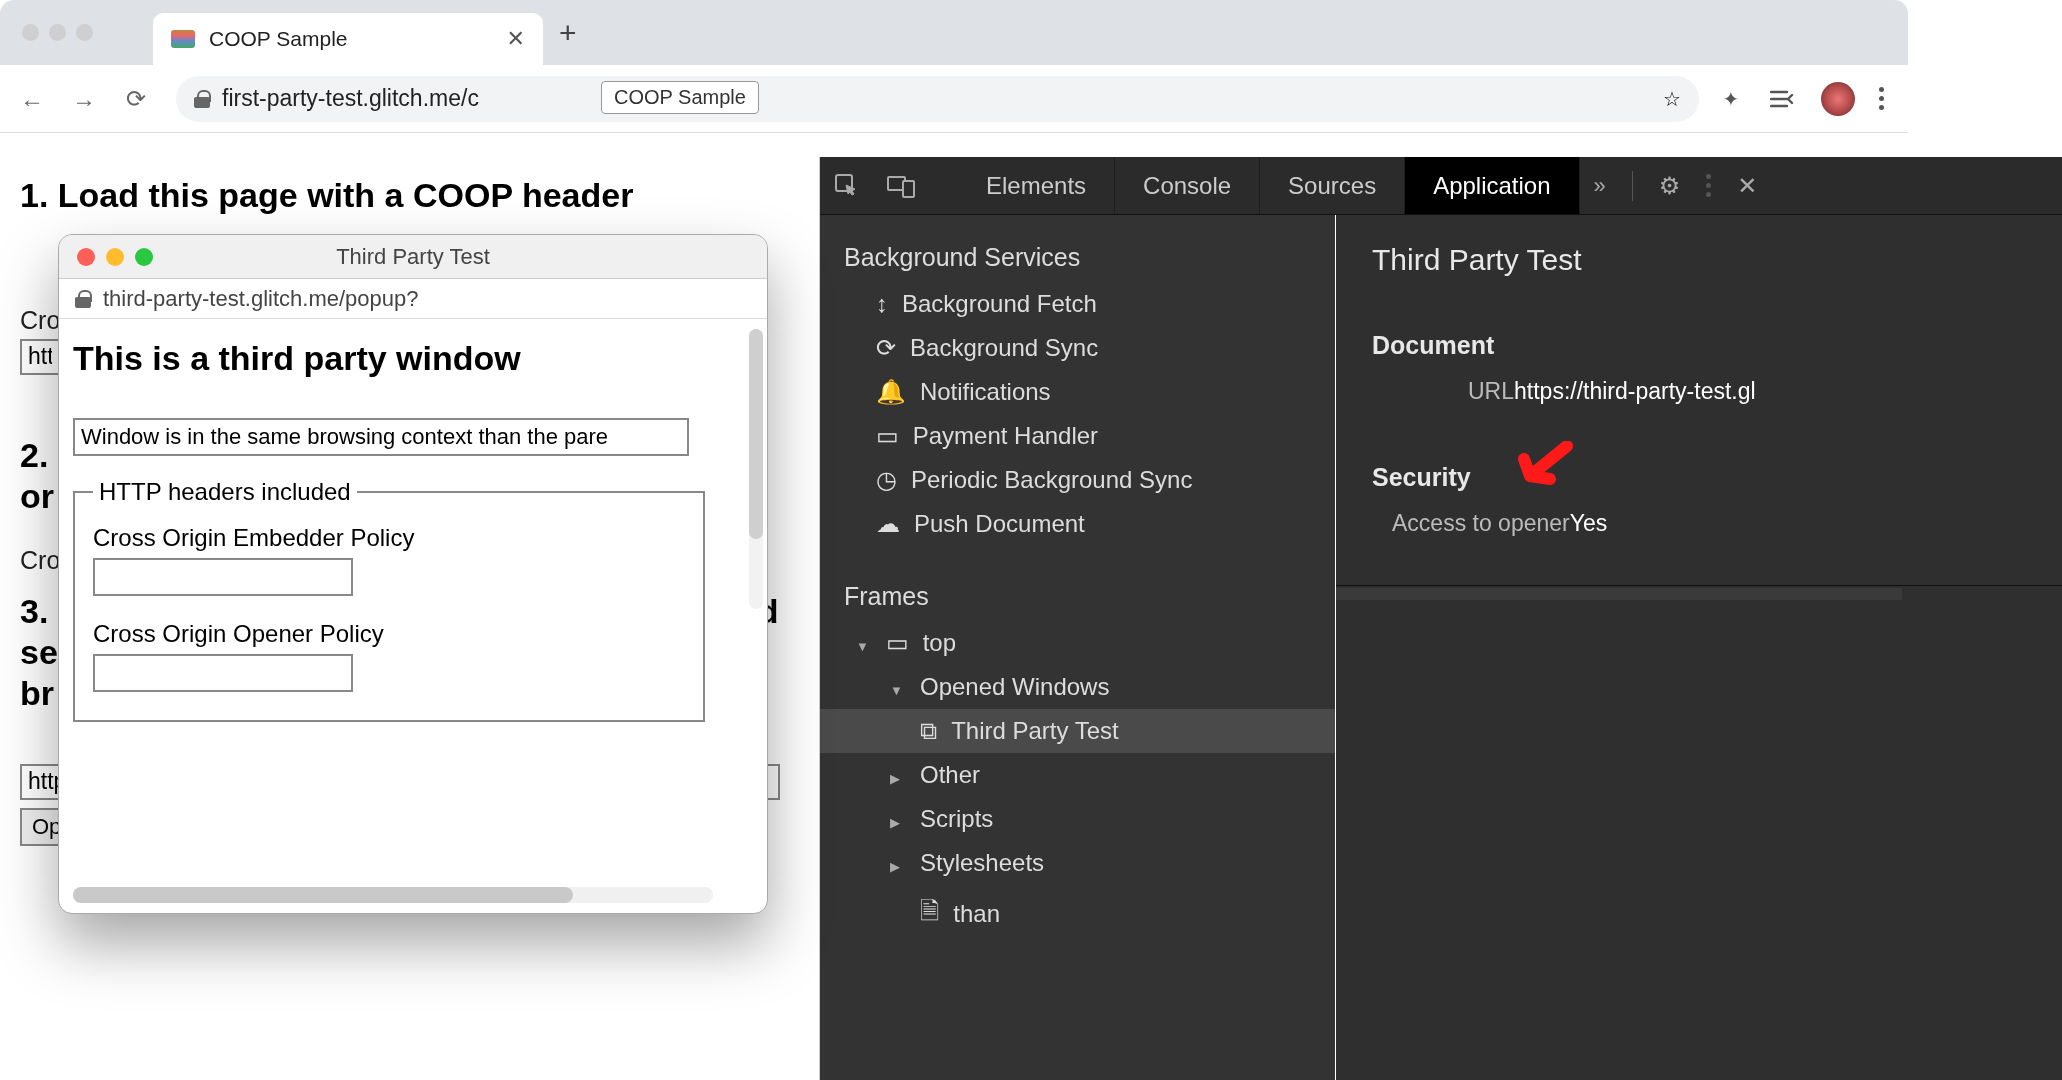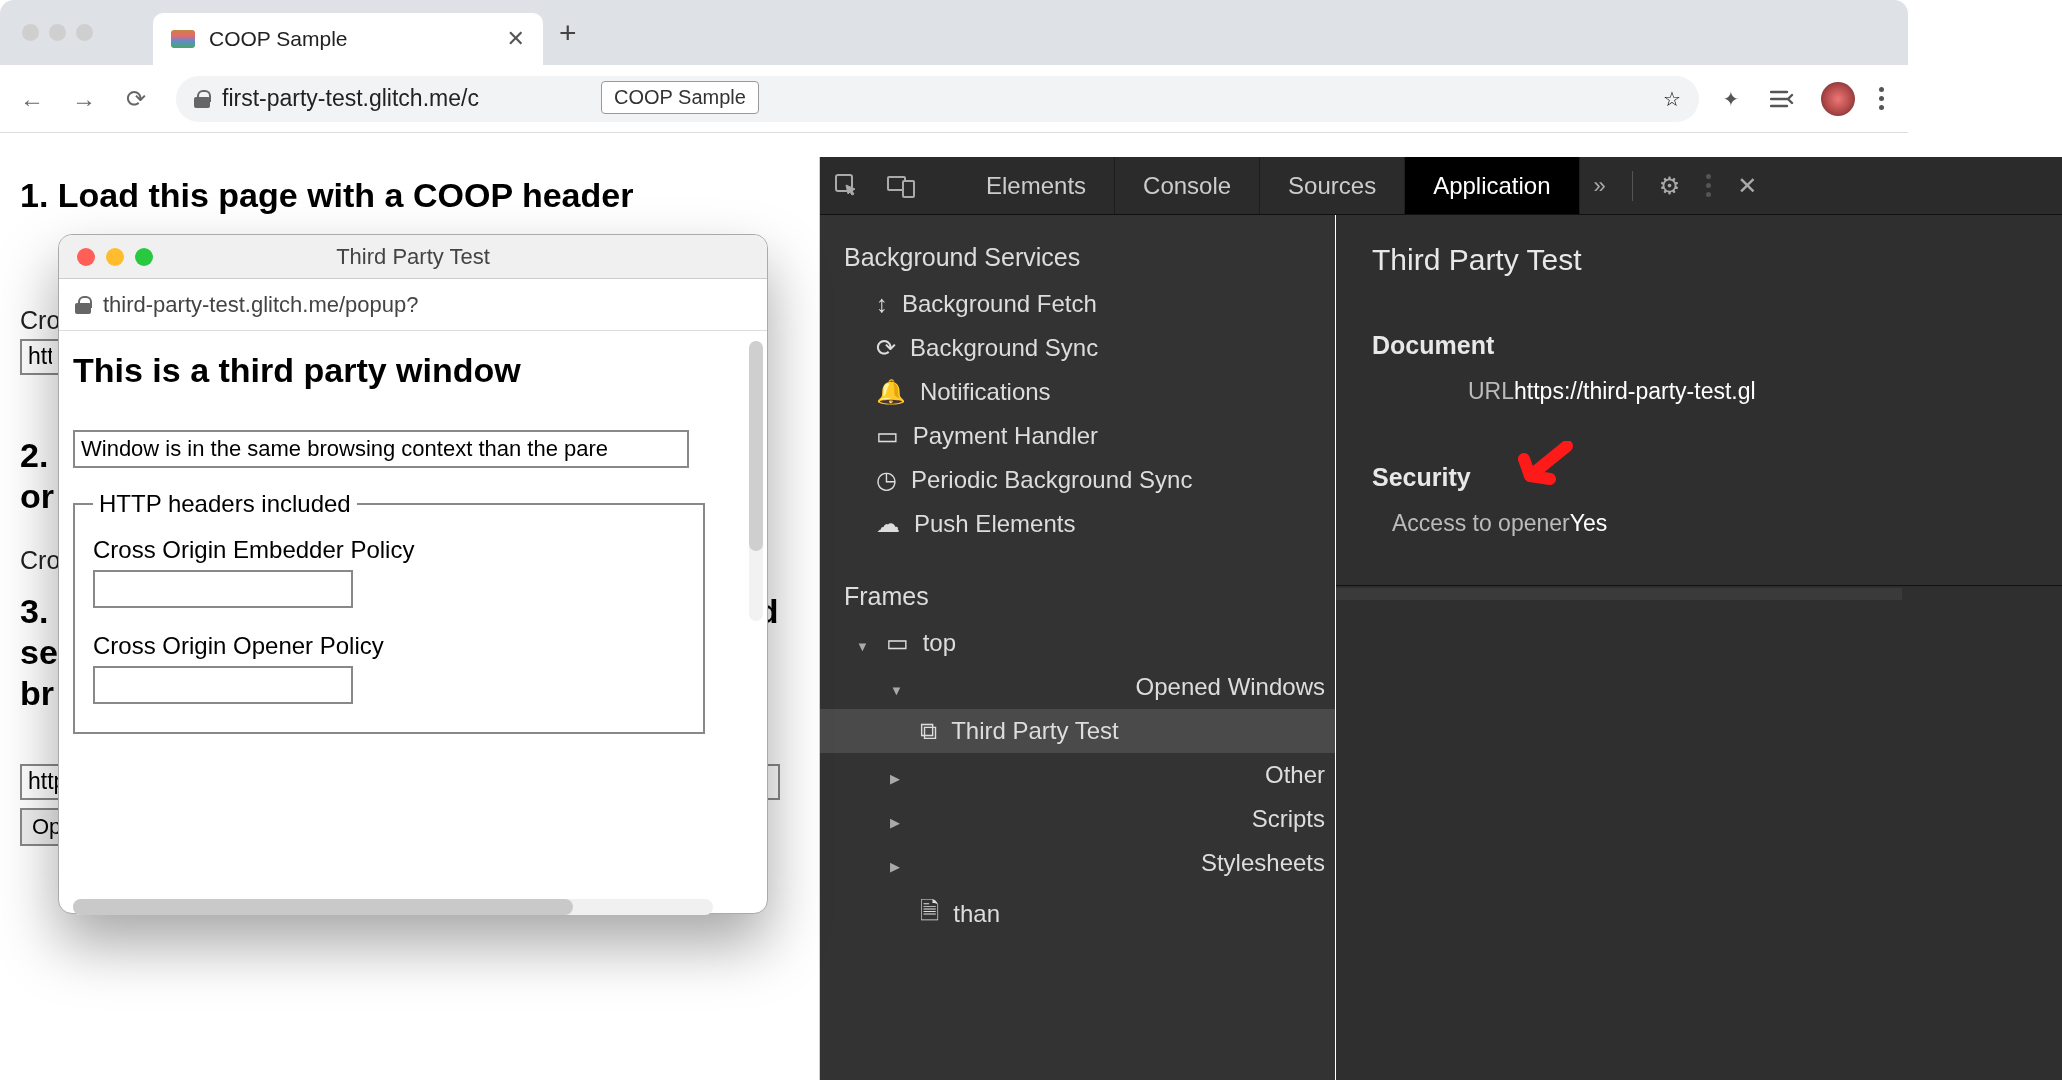--- a/index.html
+++ b/index.html
@@ -42,21 +42,21 @@
   .page-pane button.open-popup { margin-top: 8px; background:#efefef; border: 2px solid #888; font-size: 22px; padding: 4px 10px; cursor:pointer;}
   
   
   .popup-win { position:absolute; left: 58px; top: 234px; width: 710px; height: 680px; background:#fff; border: 1px solid #aaa; border-radius: 14px; box-shadow: 0 30px 60px rgba(0,0,0,.35);}
   .popup-title { height: 44px; background:#f0f0f0; border-radius: 14px 14px 0 0; display:flex;align-items:center; position:relative; border-bottom: 1px solid #ccc;}
   .pt-traffic { display:flex;gap:11px; position:absolute; left:18px;}
   .pt-red{width:18px;height:18px;border-radius:50%;background:#ff5f57;}
   .pt-yellow{width:18px;height:18px;border-radius:50%;background:#ffbd2e;}
   .pt-green{width:18px;height:18px;border-radius:50%;background:#28c940;}
   .popup-title .t { width:100%; text-align:center; font-size: 22px; color:#444;}
-  .popup-addr { height: 52px; display:flex;align-items:center; padding: 0 16px; gap: 12px; font-size: 22px; color:#444; border-bottom: 1px solid #ddd;}
+  .popup-addr { height: 40px; display:flex;align-items:center; padding: 0 16px; gap: 12px; font-size: 22px; color:#444; border-bottom: 1px solid #ddd;}
   .popup-body { padding: 12px 14px; position:relative; height: calc(100% - 84px);}
   .popup-body h2 { font-size: 34px; font-weight: 800; margin-top: 8px;}
   .popup-body .status-box { margin-top: 40px; width: 616px; border: 2px solid #888; height: 38px; padding: 4px 6px; font-size: 22px; white-space: nowrap; overflow: hidden;}
   .popup-body fieldset { margin-top: 22px; border: 2px solid #888; padding: 12px 18px 28px 18px; width: 632px;}
   .popup-body legend { font-size: 24px; padding: 0 6px;}
   .popup-body .flabel { font-size: 24px; margin-top: 6px; }
   .popup-body .fin { width: 260px; height: 38px; border: 2px solid #888; margin-top: 6px;}
   .popup-body .scroll-h { position:absolute; bottom: 10px; left: 14px; width: 640px; height: 16px; background:#f0f0f0; border-radius: 8px;}
   .popup-body .scroll-h .thumb { width: 500px; height: 100%; background:#c9c9c9; border-radius: 8px;}
   .popup-body .scroll-v { position:absolute; right: 4px; top: 10px; width: 14px; height: 280px; background:#f2f2f2; border-radius: 7px;}
@@ -68,21 +68,21 @@
   .dt-tool { width: 54px; display:flex;align-items:center;justify-content:center; color:#aaa; cursor:pointer;}
   .dt-tool svg { stroke:#aaa; }
   .dt-tab { padding: 0 28px; display:flex;align-items:center; font-size: 24px; color:#ccc; cursor:pointer; border-right: 1px solid #1e1e1e;}
   .dt-tab.active { background:#000; color:#fff;}
   .dt-tool-right { display:flex;align-items:center; gap: 26px; margin-left: 14px; padding-right: 20px; color:#aaa;}
   .dt-body { display:flex; flex:1;}
   .dt-side { width: 516px; background:#333333; border-right: 1px solid #ffffff; padding-top: 18px; padding-bottom: 10px; }
   .side-title { font-size: 25px; color:#ddd; padding: 10px 24px;}
   .side-list .row { display:flex; align-items:center; gap: 14px; padding: 8px 10px 8px 56px; font-size: 24px; color:#ddd; cursor:pointer;}
   .side-list .row.ind1 { padding-left: 36px;}
-  .side-list .row.ind2 { padding-left: 70px; justify-content: space-between;}
+  .side-list .row.ind2 { padding-left: 70px;}
   .side-list .row.ind3 { padding-left: 100px;}
   .side-list .row.selected { background:#4a4a4a;}
   .side-list .caret { width: 16px; display:inline-block; color:#aaa;}
   .side-list .caret.open::before{content:"▼"; font-size:13px;}
   .side-list .caret.closed::before{content:"▶"; font-size:13px;}
   .dt-main { flex:1; background:#2f2f2f; padding: 20px 0 0 0; position: relative;}
   .dt-page-title { font-size: 30px; color:#e8e8e8; padding: 8px 36px 24px 36px;}
   .dt-section { padding: 0 36px;}
   .dt-section h4 { font-size: 25px; color:#e8e8e8; font-weight: 600; margin-top: 30px; margin-bottom: 18px;}
   .dt-kv { display:flex; padding-left: 96px; font-size: 23px; margin-top: 10px; white-space: nowrap;}
@@ -208,21 +208,21 @@
           <div class="row">
               <span>▭</span>
               <span>Payment Handler</span>
             </div>
           <div class="row">
               <span>◷</span>
               <span>Periodic Background Sync</span>
             </div>
           <div class="row">
               <span>☁</span>
-              <span>Push Elements</span>
+              <span>Push Document</span>
             </div>
         </div>
         <div class="side-title" style="margin-top:26px">Frames</div>
         <div class="side-list">
           <div class="row ind1">
               <span class="caret open"></span>
               <span>▭</span>
               <span>top</span>
             </div>
           <div class="row ind2">

